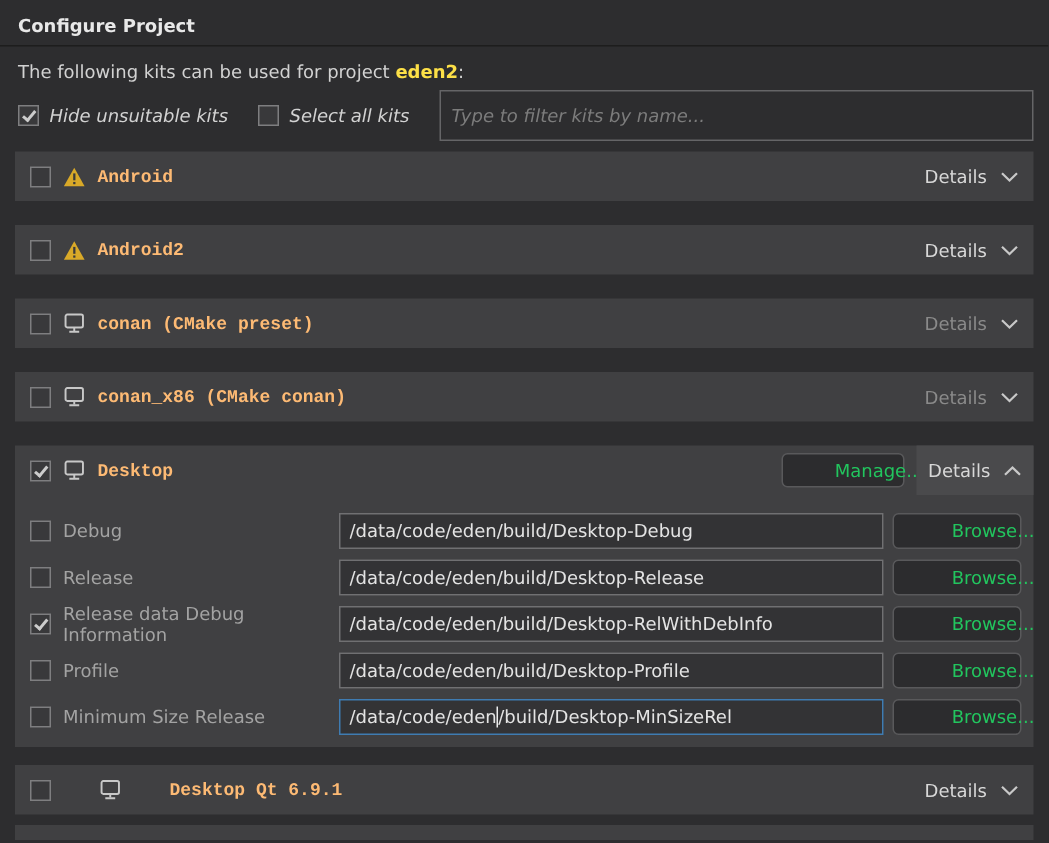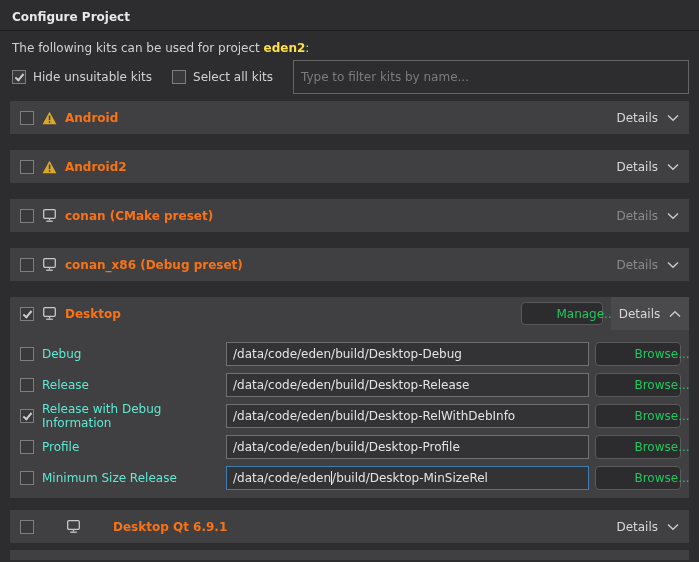--- a/index.html
+++ b/index.html
@@ -5,52 +5,52 @@
   html,body{margin:0;padding:0;}
   body{
     width:699px;height:562px;overflow:hidden;position:relative;
     background:#2d2d2f;color:#d8d8d8;
     font-family:"DejaVu Sans","Liberation Sans",sans-serif;font-size:12px;
   }
   .title-bar{padding:10px 12px 6px;font-size:12px;font-weight:bold;color:#e8e8e8;
     border-bottom:1px solid #1d1d1d;}
   .intro{margin:10px 12px 0;color:#d2d2d2;}
   .intro b{color:#fde047;}
-  .controls{display:flex;align-items:center;margin:9px 10px 0 12px;height:26px;}
+  .controls{display:flex;align-items:center;margin:9px 10px 0 12px;height:26px;font-style:italic;}
   .ck-group{display:flex;align-items:center;margin-right:20px;cursor:default;}
   .ck-group .lbl{margin-left:7px;color:#d2d2d2;}
   .checkbox{width:14px;height:14px;box-sizing:border-box;border:1px solid #7e7e80;
     background:#39393b;position:relative;flex:none;}
   .checkbox.checked::after{content:"";position:absolute;left:2px;top:3px;width:7px;height:3px;
     border-left:2px solid #cccccc;border-bottom:2px solid #cccccc;transform:rotate(-50deg);}
   .filter-input{flex:1;height:26px;box-sizing:border-box;background:#2d2d2f;
     border:1px solid #656567;color:#e5e5e5;padding:16px 7px;font:inherit;outline:none;}
   .filter-input::placeholder{color:#7c7c7c;}
   .kit-row{margin:16px 10px 0;height:33px;background:#404042;display:flex;
     align-items:center;padding:0 0 0 10px;box-sizing:border-box;}
   .kit-row.first{margin-top:11px;}
   .kit-icon{margin-left:8px;display:flex;align-items:center;flex:none;}
-  .kit-name{font-weight:bold;color:#f97316;margin-left:8px;}
+  .kit-name{font-weight:bold;color:#fdba74;margin-left:8px;font-family:Liberation Mono, monospace;}
   .details-btn{margin-left:auto;display:flex;align-items:center;padding-right:10px;cursor:default;}
   .details-text{color:#d8d8d8;margin-right:9px;}
   .details-btn.dimmed .details-text{color:#8a8a8a;}
   .chev{display:block;}
   .chev.up{transform:rotate(180deg);}
   
   .kit-panel{margin:16px 10px 0;background:#404042;padding-bottom:7px;}
   .panel-header{height:33px;display:flex;align-items:center;padding-left:10px;text-align:right;}
   .btn{background:#2c2c2e;border:1px solid #59595b;border-radius:4px;color:#22c55e;
     display:flex;align-items:center;justify-content:center;box-sizing:border-box;cursor:default;padding-left:48px;}
   .manage-btn{width:82px;height:23px;margin-left:auto;}
   .details-block{width:78px;height:33px;background:#4a4a4c;display:flex;align-items:center;
     justify-content:center;margin-left:8px;cursor:default;}
   .details-block .details-text{margin-right:9px;}
   .config-row{display:flex;align-items:center;height:27px;margin-top:4px;padding-left:10px;}
   .config-row.first{margin-top:10px;}
-  .config-label{width:184px;margin-left:8px;color:#5eead4;flex:none;}
+  .config-label{width:184px;margin-left:8px;color:#a3a3a3;flex:none;}
   .path-input{width:363px;height:24px;box-sizing:border-box;background:#333335;
     border:1px solid #707072;color:#e4e4e4;padding:0 6px;font:inherit;flex:none;outline:none;}
   .path-input.focused{border-color:#3f7cb2;display:flex;align-items:center;}
   .caret{width:1px;height:14px;background:#ececec;flex:none;}
   .browse-btn{width:86px;height:24px;margin-left:6px;flex:none;}
   .bottom-strip{margin:7px 10px 0;height:10px;background:#404042;}
 </style>
 </head>
 <body>
 
@@ -126,21 +126,21 @@
 
 <div class="kit-row">
   <span class="checkbox"></span>
   <span class="kit-icon">
     <svg width="15" height="15" viewBox="0 0 15 15">
         <rect x="1.7" y="1.7" width="11.6" height="8.6" rx="1.2" fill="none" stroke="#c8c8c8" stroke-width="1.3"></rect>
         <line x1="7.5" y1="10.5" x2="7.5" y2="12.6" stroke="#c8c8c8" stroke-width="1.3"></line>
         <line x1="4.2" y1="13.2" x2="10.8" y2="13.2" stroke="#c8c8c8" stroke-width="1.3"></line>
       </svg>
   </span>
-  <span class="kit-name">conan_x86 (Debug preset)</span>
+  <span class="kit-name">conan_x86 (CMake conan)</span>
   <span class="details-btn dimmed">
     <span class="details-text">Details</span>
     <svg class="chev" width="12" height="8" viewBox="0 0 12 8">
         <polyline points="1,1.5 6,6.3 11,1.5" fill="none" stroke="#c8c8c8" stroke-width="1.5"></polyline>
       </svg>
   </span>
 </div>
 
 <div class="kit-panel">
   <div class="panel-header">
@@ -171,21 +171,21 @@
 
   <div class="config-row">
     <span class="checkbox"></span>
     <span class="config-label">Release</span>
     <input class="path-input" readonly="" value="/data/code/eden/build/Desktop-Release" style="">
     <span class="btn browse-btn">Browse...</span>
   </div>
 
   <div class="config-row">
     <span class="checkbox checked"></span>
-    <span class="config-label">Release with Debug Information</span>
+    <span class="config-label">Release data Debug Information</span>
     <input class="path-input" readonly="" value="/data/code/eden/build/Desktop-RelWithDebInfo" style="">
     <span class="btn browse-btn">Browse...</span>
   </div>
 
   <div class="config-row">
     <span class="checkbox"></span>
     <span class="config-label">Profile</span>
     <input class="path-input" readonly="" value="/data/code/eden/build/Desktop-Profile" style="">
     <span class="btn browse-btn">Browse...</span>
   </div>

